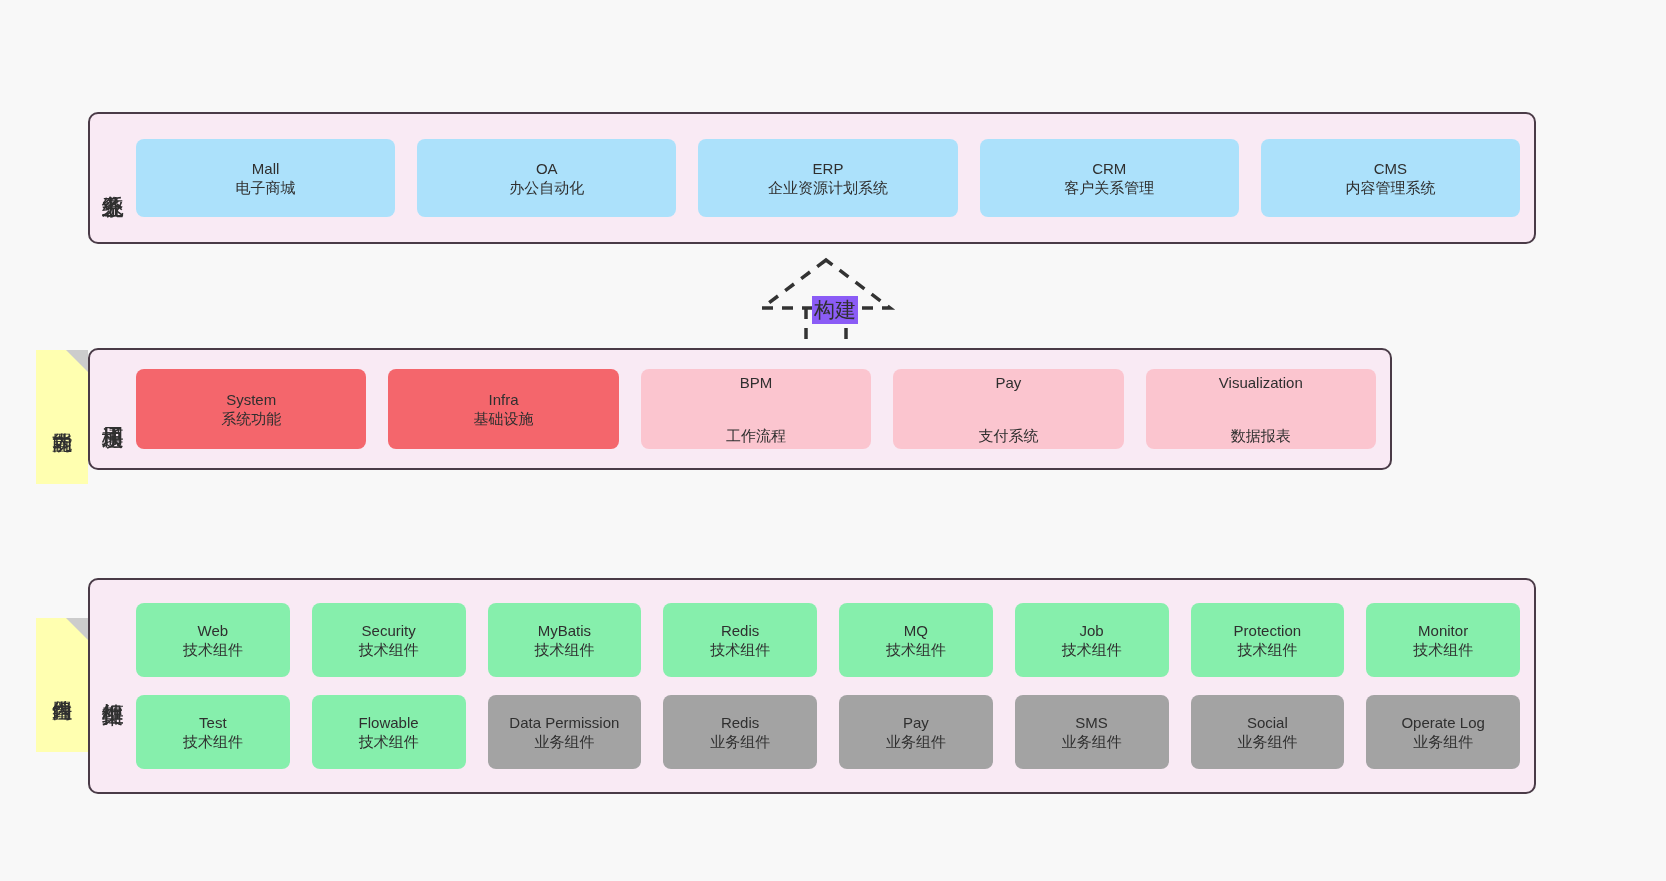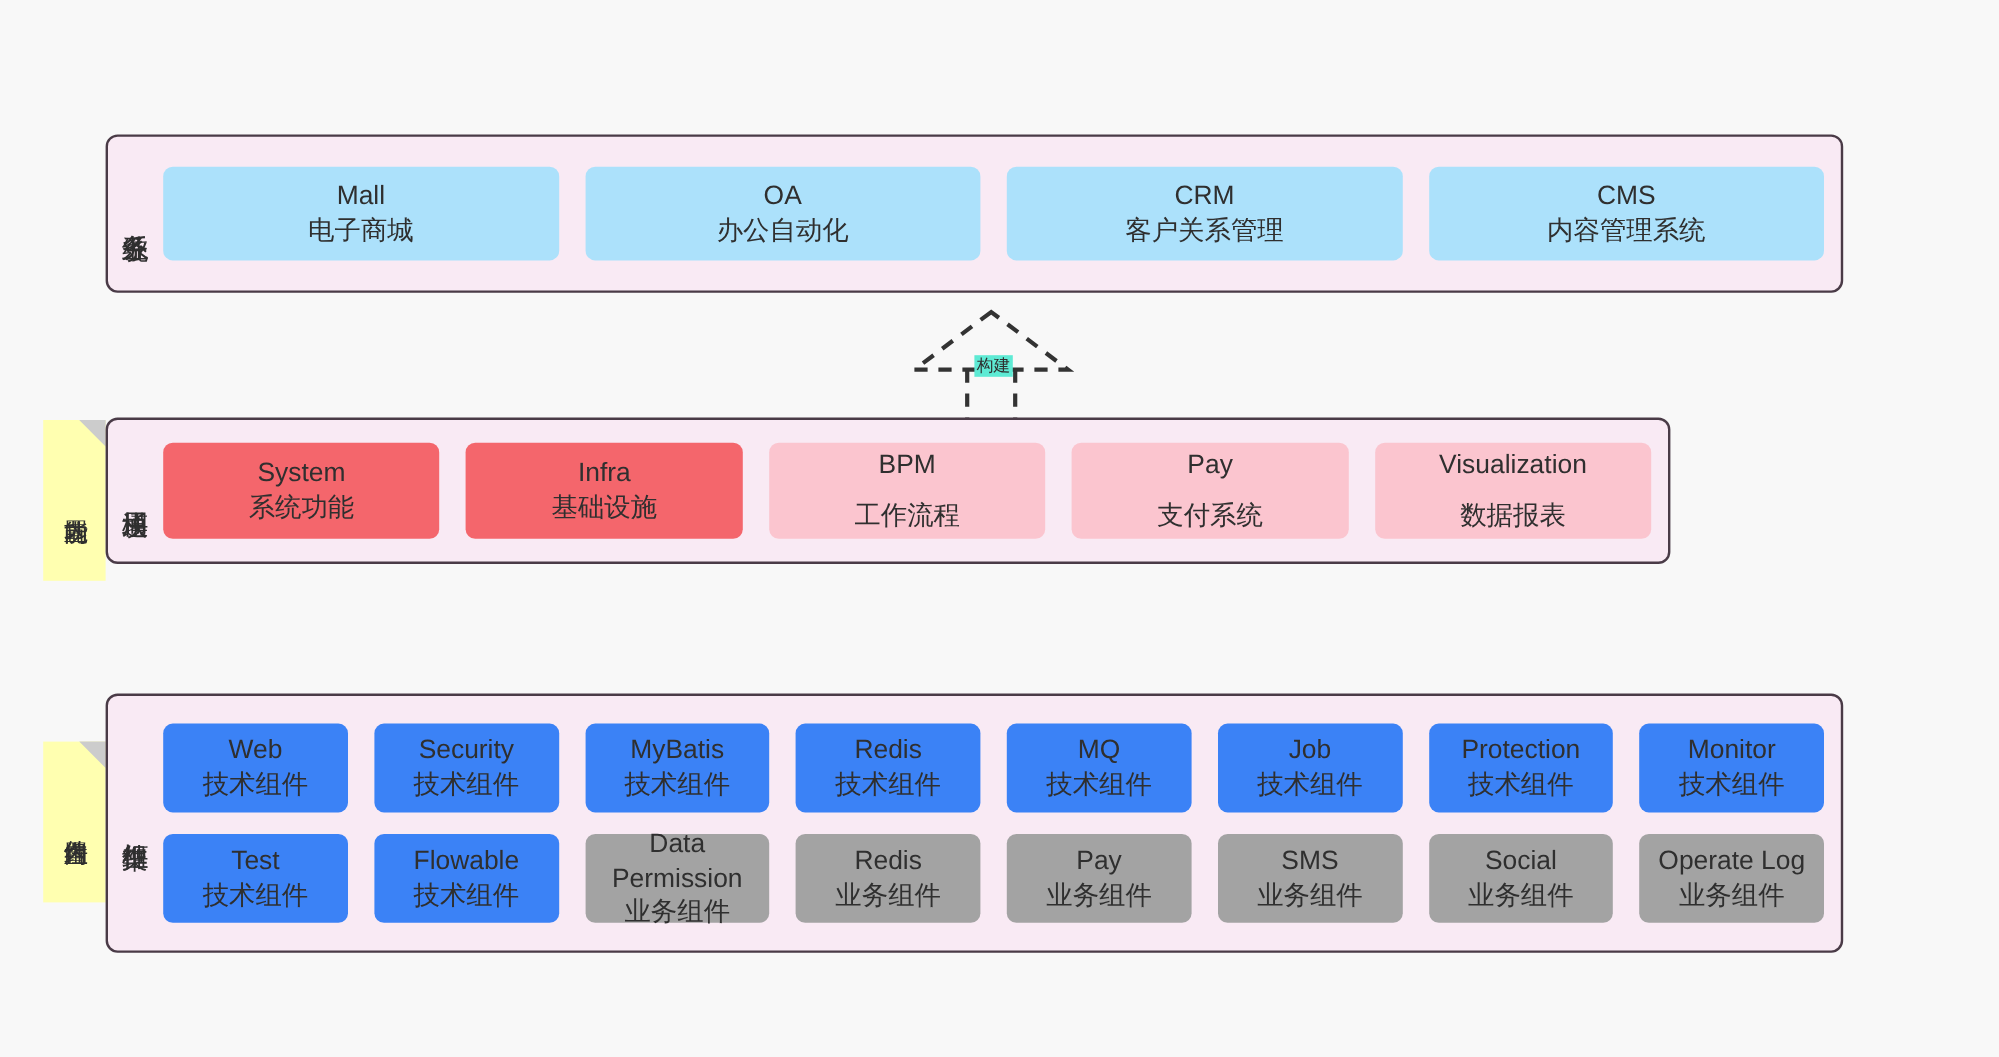--- a/index.html
+++ b/index.html
@@ -67,32 +67,32 @@
   
   .card {
     flex: 1 1 0;
     box-sizing: border-box;
     border-radius: 8px;
     display: flex;
     flex-direction: column;
     align-items: center;
     justify-content: center;
     text-align: center;
-    font-size: 22px;
+    font-size: 15px;
     line-height: 1.30;
     color: #2f2f2f;
     padding: 4px 6px;
   }
   .card .l1 { display: block; }
   .card .l2 { display: block; }
 
   .card-blue        { background: #ace1fb; height: 78px; }
   .card-red         { background: #f4666c; height: 80px; }
   .card-pink        { background: #fbc5cf; height: 80px; justify-content: space-between; }
-  .card-green       { background: #3b82f6; height: 74px; }
+  .card-green       { background: #86efac; height: 74px; }
   .card-green-light { background: #a3a3a3; height: 74px; }
 
   
   .note {
     position: absolute;
     box-sizing: border-box;
     background: #ffffb0;
     display: flex;
     align-items: center;
     justify-content: center;
@@ -113,43 +113,47 @@
     border-top: 22px solid #cccccc;
   }
 
   
   .arrow {
     position: absolute;
   }
   .arrow svg { display: block; overflow: visible; }
   .arrow-label {
     position: absolute;
-    font-size: 14px;
-    color: #2f2f2f;
-    background: #5eead4;
+    font-size: 21px;
+    color: #2f2f2f;
+    background: #8b5cf6;
     padding: 0 2px;
     white-space: nowrap;
   }
 </style>
 </head>
 <body>
 
 <div class="canvas">
 
   <div class="layer" id="layer-business" style="left:88px; top:112px; width:1448px; height:132px;">
     <div class="layer-title">业务系统</div>
     <div class="layer-body">
       <div class="row">
         <div class="card card-blue">
           <span class="l1">Mall</span>
           <span class="l2">电子商城</span>
         </div>
         <div class="card card-blue">
           <span class="l1">OA</span>
           <span class="l2">办公自动化</span>
+        </div>
+        <div class="card card-blue">
+          <span class="l1">ERP</span>
+          <span class="l2">企业资源计划系统</span>
         </div>
         <div class="card card-blue">
           <span class="l1">CRM</span>
           <span class="l2">客户关系管理</span>
         </div>
         <div class="card card-blue">
           <span class="l1">CMS</span>
           <span class="l2">内容管理系统</span>
         </div>
       </div>

